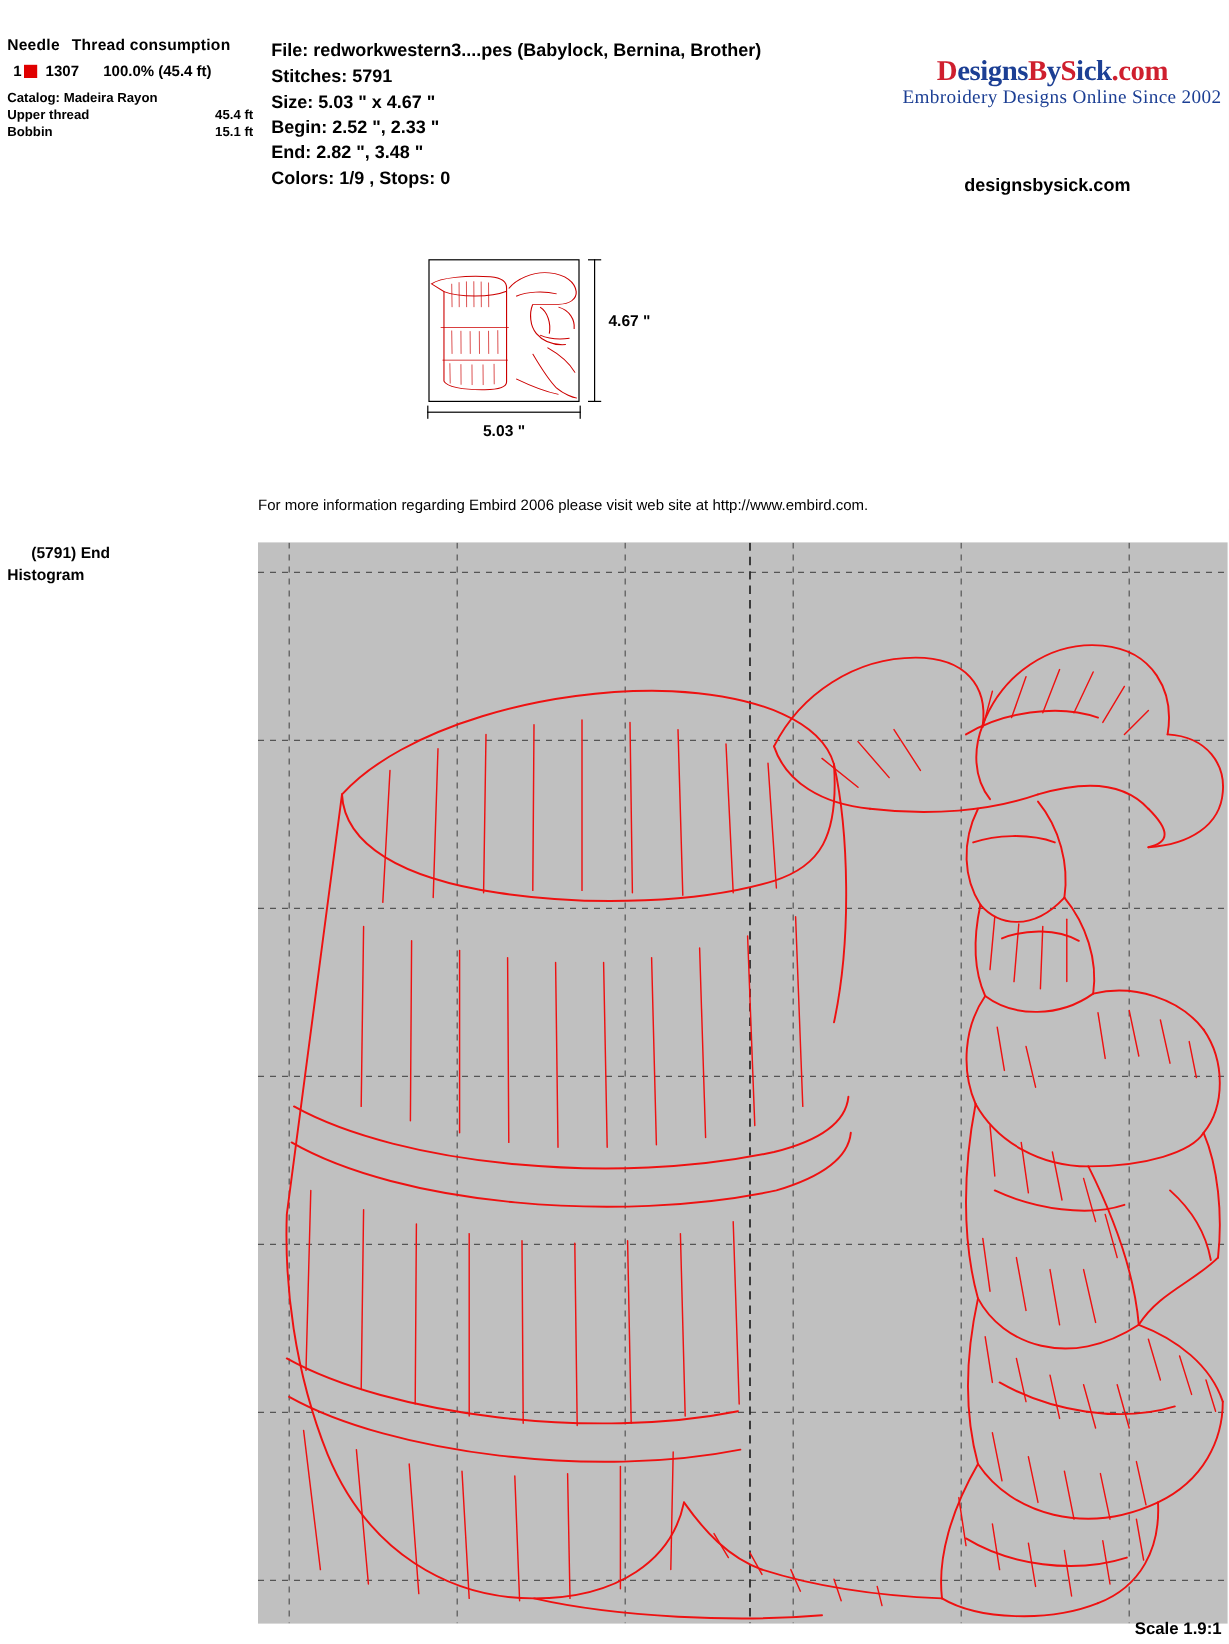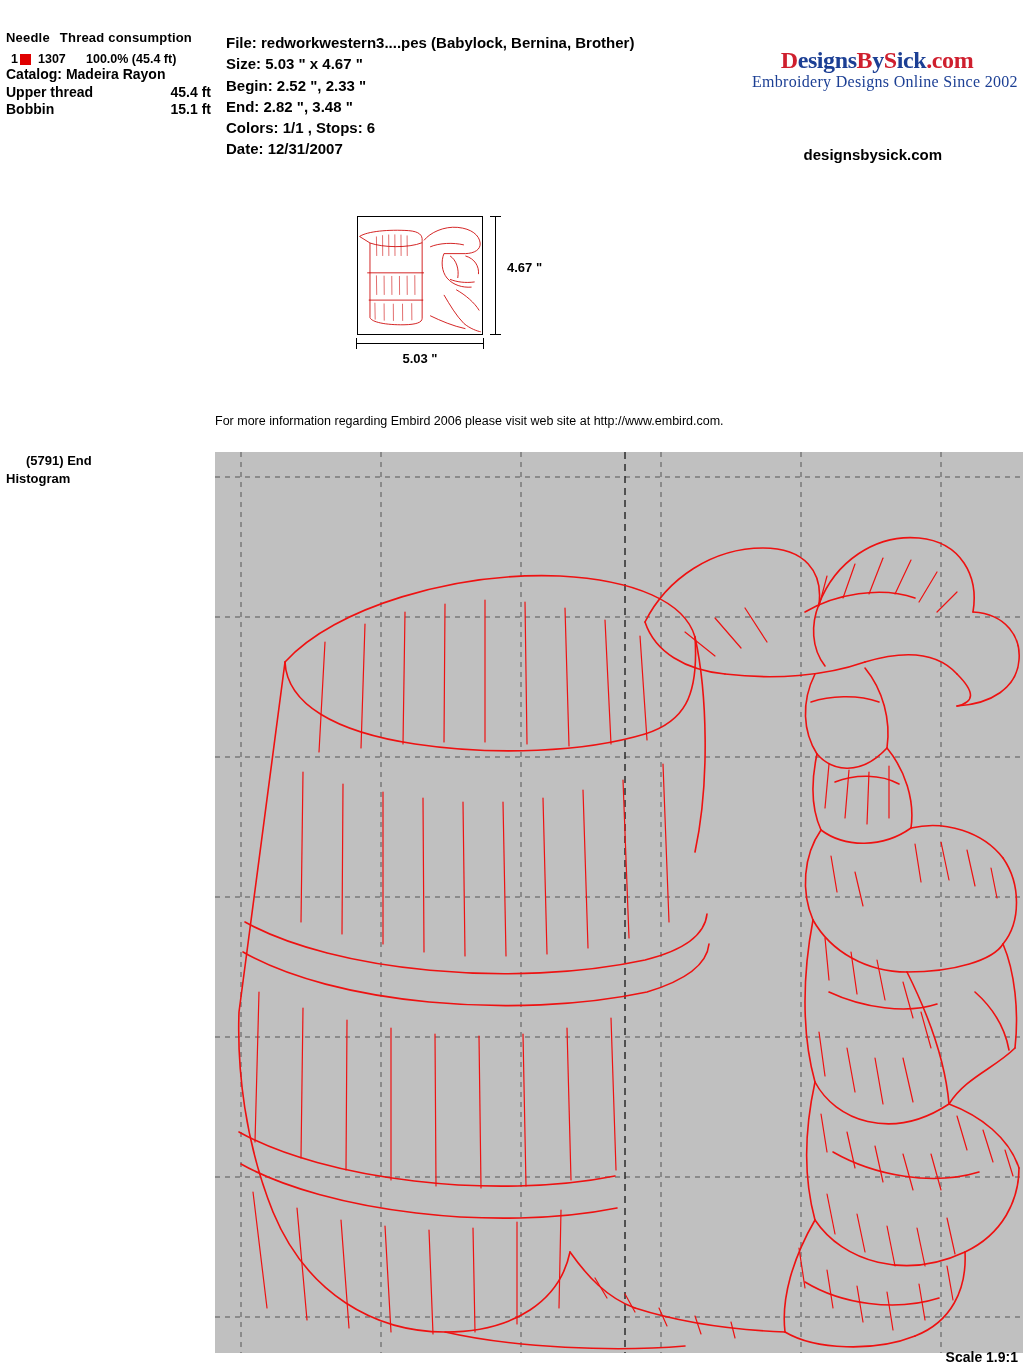--- a/index.html
+++ b/index.html
@@ -45,22 +45,22 @@
     width: 11px;
     height: 11px;
     background: #e00000;
     margin: 0 7px 0 2px;
     flex: 0 0 auto;
   }
   .needle-row .count { width: 48px; }
   .needle-row .pct { }
 
   .catalog {
-    margin-top: 0;
-    font-size: 14px;
+    margin-top: 10px;
+    font-size: 11px;
     font-weight: bold;
     line-height: 1.25;
   }
   .kv {
     display: flex;
     width: 205px;
     justify-content: space-between;
     text-align: right;
   }
   .kv .v { }
@@ -260,25 +260,25 @@
     </div>
     <div class="kv">
       <span>Bobbin</span>
       <span class="v">15.1 ft</span>
     </div>
   </div>
 </div>
 
 <div class="fileinfo">
   <div>File: redworkwestern3....pes  (Babylock, Bernina, Brother)</div>
+  <div>Stitches: 5791</div>
   <div>Size: 5.03 " x 4.67 "</div>
   <div>Begin: 2.52 ", 2.33 "</div>
   <div>End: 2.82 ", 3.48 "</div>
-  <div>Colors: 1/1 , Stops: 6</div>
-  <div>Date: 12/31/2007</div>
+  <div>Colors: 1/9 , Stops: 0</div>
 </div>
 
 <div class="logo">
   <div class="logo-main"><span class="red">D</span><span>esigns</span><span class="red">B</span><span>y</span><span class="red">S</span><span>ick</span><span class="dot">.com</span></div>
   <div class="logo-sub">Embroidery Designs Online Since 2002</div>
 </div>
 <div class="site-url">designsbysick.com</div>
 
 <div class="thumb-wrap">
   <svg width="124" height="117" viewBox="0 0 808 901" preserveAspectRatio="none">

